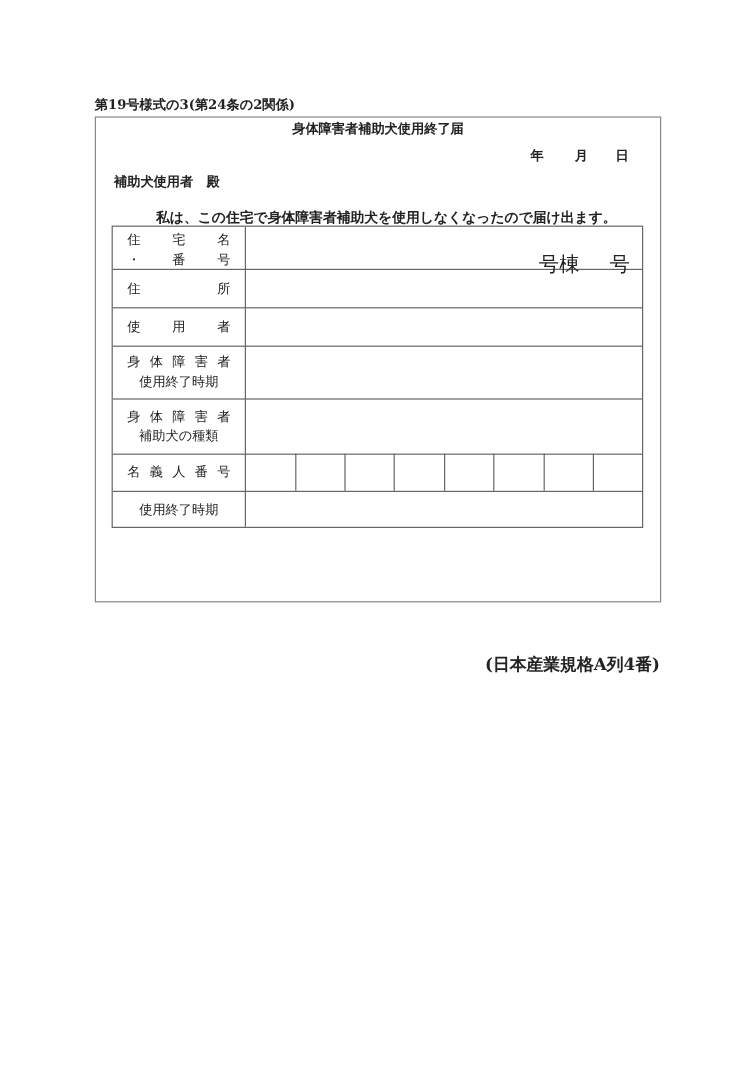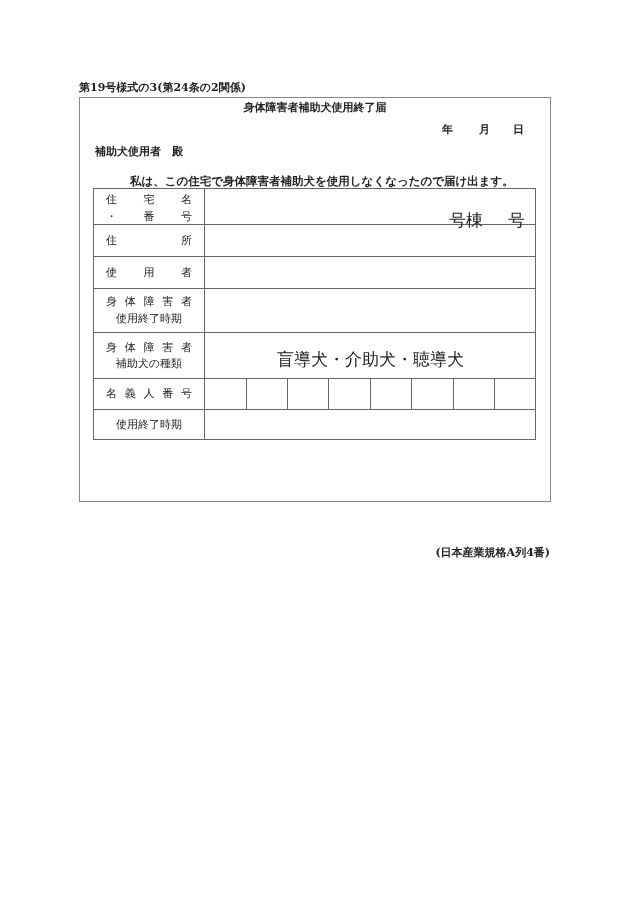--- a/index.html
+++ b/index.html
@@ -20,21 +20,21 @@
   .statement { left: 95px; top: 174px; font-size: 11.5px; margin-left: 35px; }
   .grid {
     position: absolute; left: 93px; top: 188px; width: 443px; height: 252px;
     border: 1px solid #666; box-sizing: border-box;
   }
   .hline { position: absolute; left: 0; width: 100%; height: 0; border-top: 1px solid #666; }
   .vline { position: absolute; top: 0; width: 0; border-left: 1px solid #666; }
   .lbl { position: absolute; font-size: 11px; text-align: center; }
   .spread { display: flex; justify-content: space-between; }
   .cell-text { position: absolute; font-size: 17px; }
-  .footer { right: 80px; top: 545px; font-size: 11px; }
+  .footer { right: 80px; top: 545px; font-size: 14px; }
 </style>
 </head>
 <body>
 
 <div class="abs form-label">第19号様式の3(第24条の2関係)</div>
 
 <div class="outer-box"></div>
 
 <div class="abs title">身体障害者補助犬使用終了届</div>
 
@@ -102,21 +102,20 @@
   <div class="cell-text" style="left:111px; top:100px; width:331px; height:43px;"></div>
 
   <div class="lbl spread" style="left:12px; width:86px; top:151px;">
     <span>身</span>
     <span>体</span>
     <span>障</span>
     <span>害</span>
     <span>者</span>
   </div>
   <div class="lbl" style="left:0; width:110px; top:167px;">補助犬の種類</div>
-  <div class="cell-text" style="left:111px; width:331px; top:159px; text-align:center;">盲導犬・介助犬・聴導犬</div>
 
   <div class="lbl spread" style="left:12px; width:86px; top:197px;">
     <span>名</span>
     <span>義</span>
     <span>人</span>
     <span>番</span>
     <span>号</span>
   </div>
   <div class="cell-text" style="left:111px; top:190px; width:40px; height:30px;"></div>
   <div class="cell-text" style="left:153px; top:190px; width:40px; height:30px;"></div>

